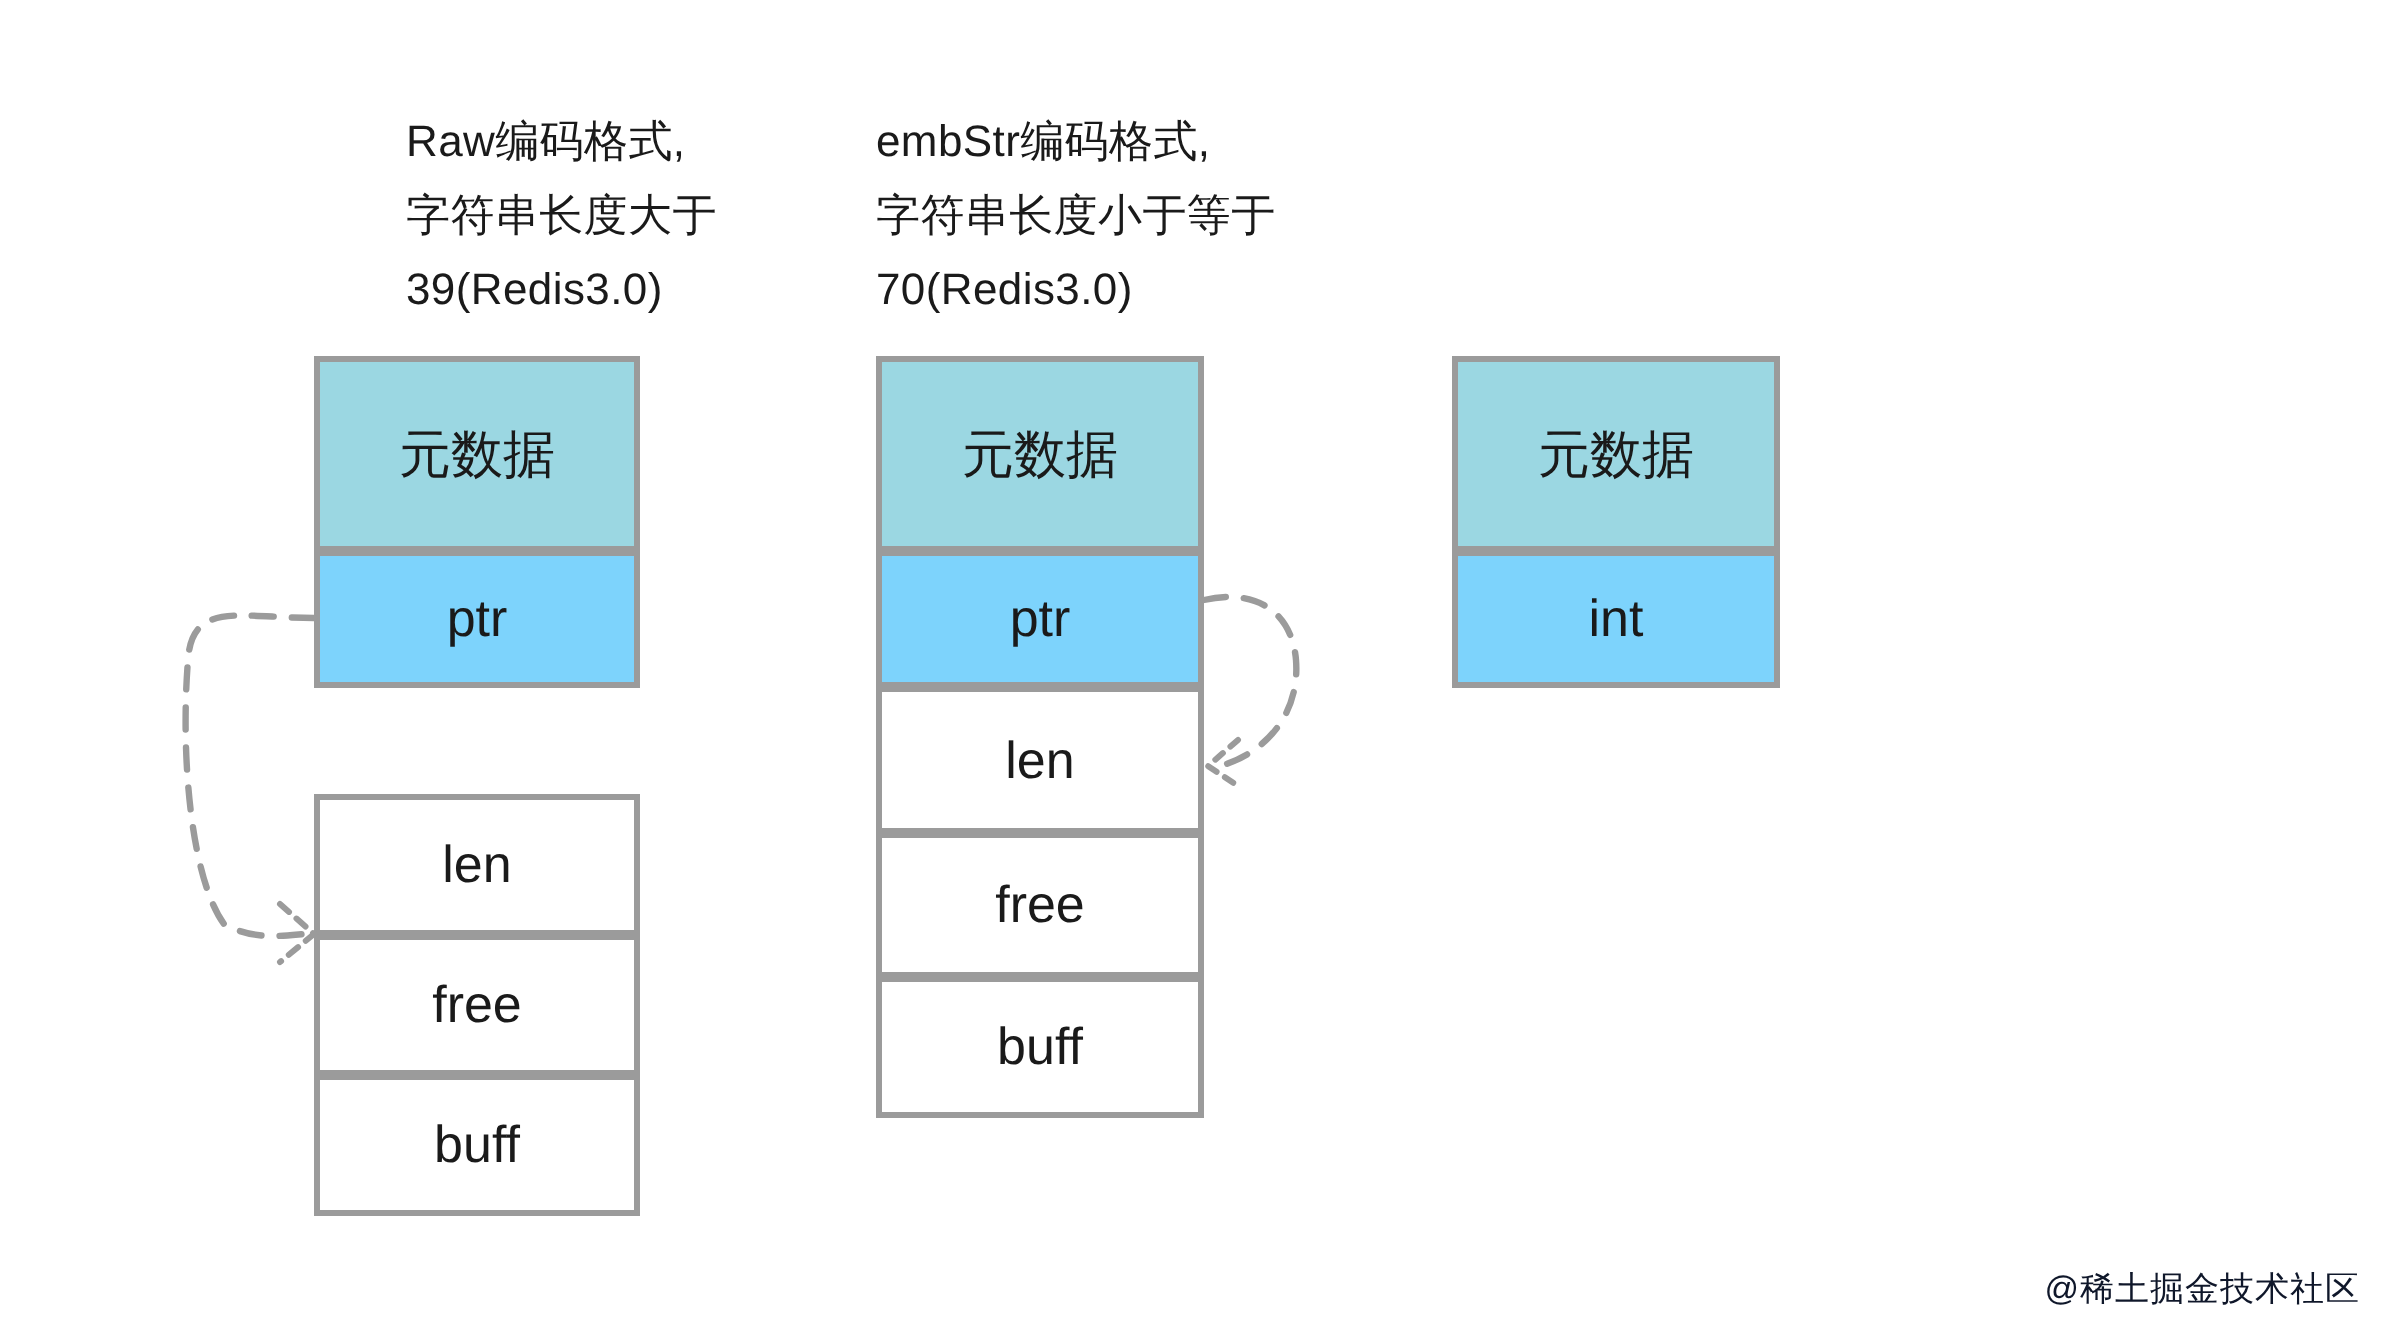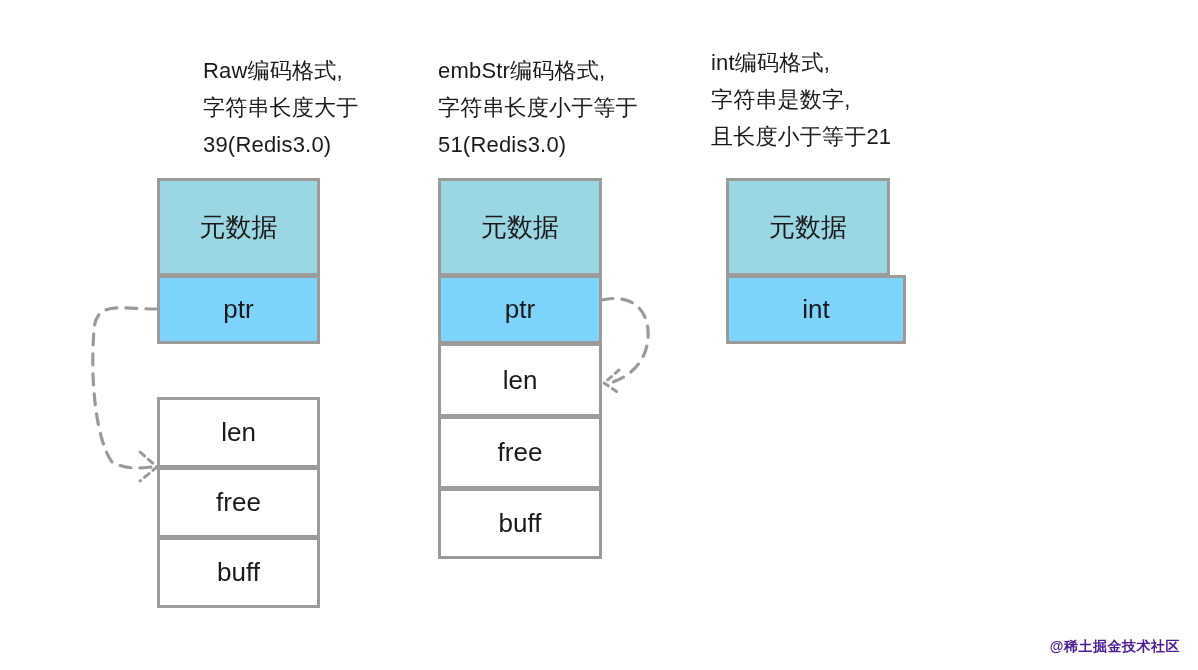--- a/index.html
+++ b/index.html
@@ -49,49 +49,45 @@
 
   
   #emb-meta {left:438px;top:178px;width:164px;height:98px;}
   #emb-ptr  {left:438px;top:275px;width:164px;height:69px;}
   #emb-len  {left:438px;top:343px;width:164px;height:74px;}
   #emb-free {left:438px;top:416px;width:164px;height:73px;}
   #emb-buff {left:438px;top:488px;width:164px;height:71px;}
 
   
   #int-meta {left:726px;top:178px;width:164px;height:98px;}
-  #int-int  {left:726px;top:275px;width:180px;height:69px;}
+  #int-int  {left:726px;top:275px;width:164px;height:69px;}
 
   #arrows{position:absolute;left:0;top:0;width:1198px;height:670px;pointer-events:none;}
 
   #watermark{
     position:absolute;
     right:18px;bottom:14px;
-    font-size:14px;
-    color:#4c1d95;
+    font-size:17px;
+    color:#0f172a;
     letter-spacing:0.5px;
-    font-weight:bold;
   }
 </style>
 </head>
 <body>
 
 <div id="canvas">
 
   <div class="caption" id="caption-raw">Raw编码格式,
 字符串长度大于
 39(Redis3.0)</div>
 
   <div class="caption" id="caption-embstr">embStr编码格式,
 字符串长度小于等于
-51(Redis3.0)</div>
+70(Redis3.0)</div>
 
-  <div class="caption" id="caption-int">int编码格式,
-字符串是数字,
-且长度小于等于21</div>
 
   <div class="struct">
     <div class="cell meta" id="raw-meta">元数据</div>
     <div class="cell ptr" id="raw-ptr">ptr</div>
     <div class="cell" id="raw-len">len</div>
     <div class="cell" id="raw-free">free</div>
     <div class="cell" id="raw-buff">buff</div>
   </div>
 
   <div class="struct">

